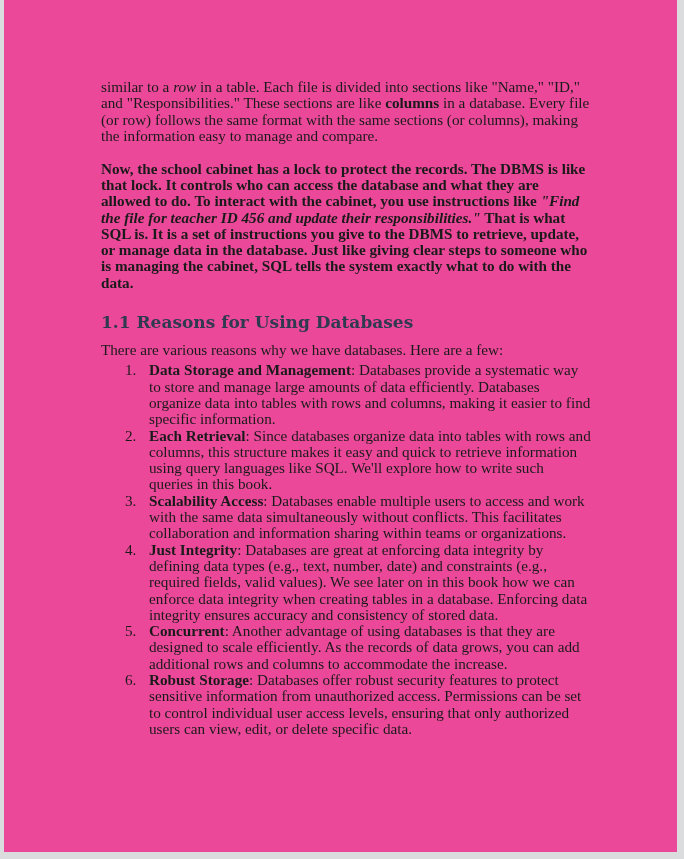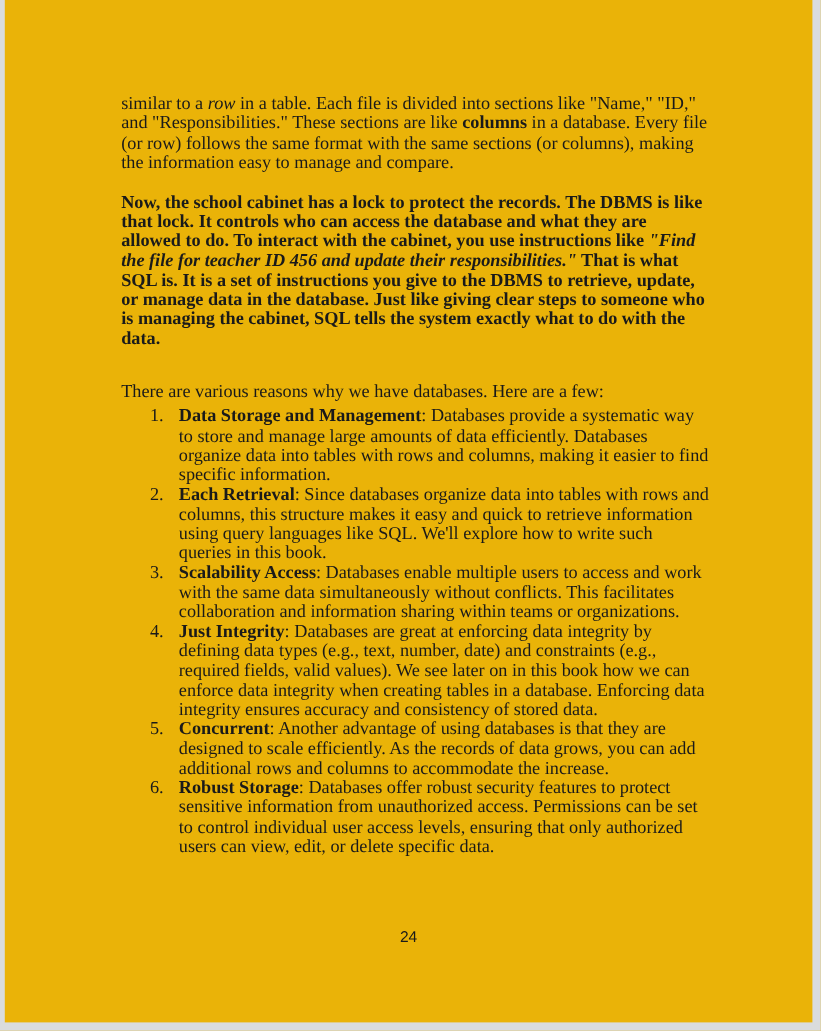--- a/index.html
+++ b/index.html
@@ -7,42 +7,42 @@
     width: 684px; height: 859px;
     background: #dadcdd;
     position: relative;
     overflow: hidden;
     font-family: "DejaVu Serif", "Liberation Serif", serif;
   }
   .page {
     position: absolute;
     left: 4px; top: 0;
     width: 673px; height: 852px;
-    background: #eab308;
+    background: #ec4899;
   }
   .content {
     position: absolute;
     left: 97px; top: 79px;
     width: 490px;
     color: #1a1a1a;
     font-family: "Liberation Serif", "DejaVu Serif", serif;
     font-size: 15.2px;
     line-height: 16.3px;
   }
   p { margin: 0; }
   .para2 { margin-top: 16.5px; font-weight: bold; }
   h2 {
     margin: 20px 0 0 0;
     font-family: "DejaVu Serif", serif;
     font-size: 17px;
     line-height: 22px;
     font-weight: bold;
     color: #2f3a4f;
   }
-  .intro { margin-top: 28px; }
+  .intro { margin-top: 9px; }
   ol {
     list-style: none;
     margin: 4px 0 0 0;
     padding: 0;
   }
   ol li {
     position: relative;
     padding-left: 48px;
   }
   ol li .num {
@@ -63,20 +63,21 @@
 </head>
 <body>
 
 <div class="page">
   <div class="content">
 
     <p><span>similar to a </span><em>row</em><span> in a table. Each file is divided into sections like "Name," "ID," and "Responsibilities." These sections are like </span><strong>columns</strong><span> in a database. Every file (or row) follows the same format with the same sections (or columns), making the information easy to manage and compare.</span></p>
 
     <p class="para2"><span>Now, the school cabinet has a lock to protect the records. The DBMS is like that lock. It controls who can access the database and what they are allowed to do. To interact with the cabinet, you use instructions like </span><em>"Find the file for teacher ID 456 and update their responsibilities."</em><span> That is what SQL is. It is a set of instructions you give to the DBMS to retrieve, update, or manage data in the database. Just like giving clear steps to someone who is managing the cabinet, SQL tells the system exactly what to do with the data.</span></p>
 
+    <h2>1.1 Reasons for Using Databases</h2>
 
     <p class="intro">There are various reasons why we have databases. Here are a few:</p>
 
     <ol>
       <li>
         <span class="num">1.</span>
         <strong>Data Storage and Management</strong><span>: Databases provide a systematic way to store and manage large amounts of data efficiently. Databases organize data into tables with rows and columns, making it easier to find specific information.</span>
       </li>
       <li>
         <span class="num">2.</span>
@@ -94,14 +95,13 @@
         <span class="num">5.</span>
         <strong>Concurrent</strong><span>: Another advantage of using databases is that they are designed to scale efficiently. As the records of data grows, you can add additional rows and columns to accommodate the increase.</span>
       </li>
       <li>
         <span class="num">6.</span>
         <strong>Robust Storage</strong><span>: Databases offer robust security features to protect sensitive information from unauthorized access. Permissions can be set to control individual user access levels, ensuring that only authorized users can view, edit, or delete specific data.</span>
       </li>
     </ol>
   </div>
 
-  <div class="footer-num">24</div>
 </div>
 
 </body></html>

